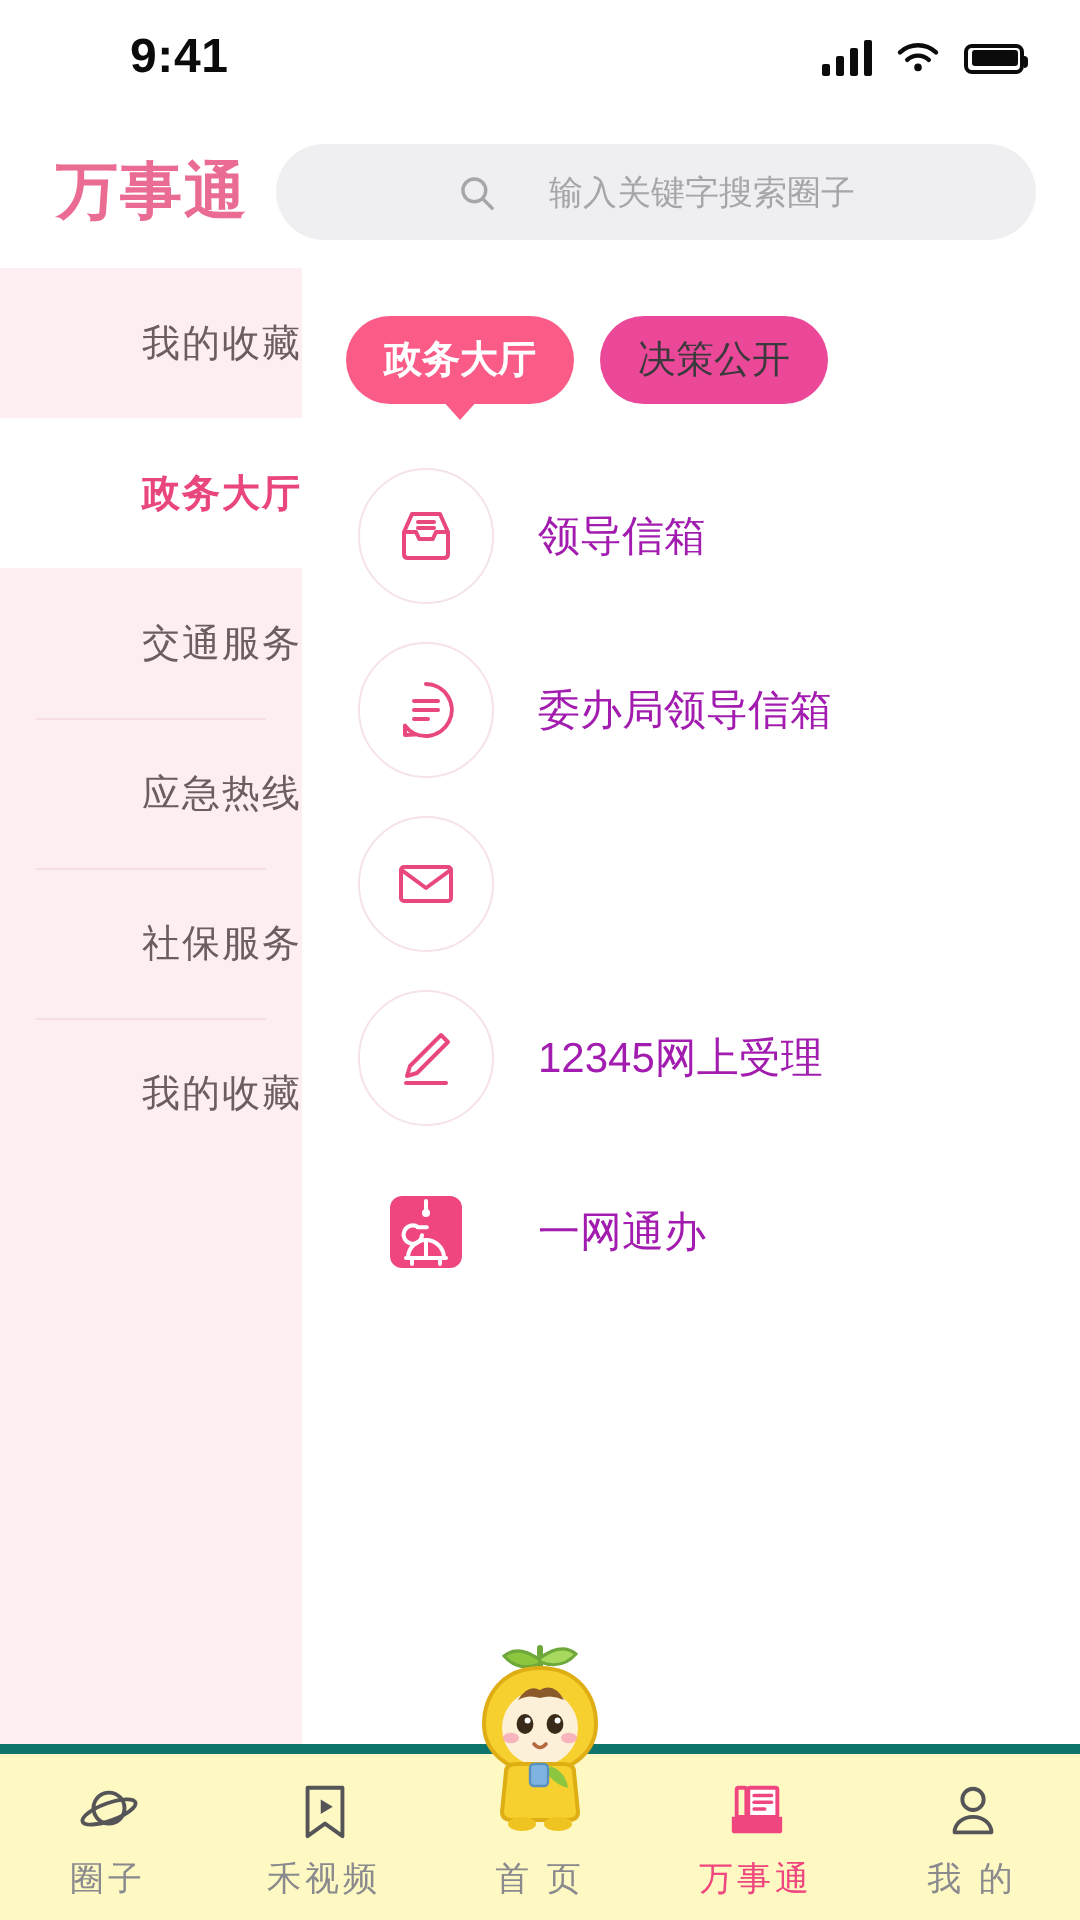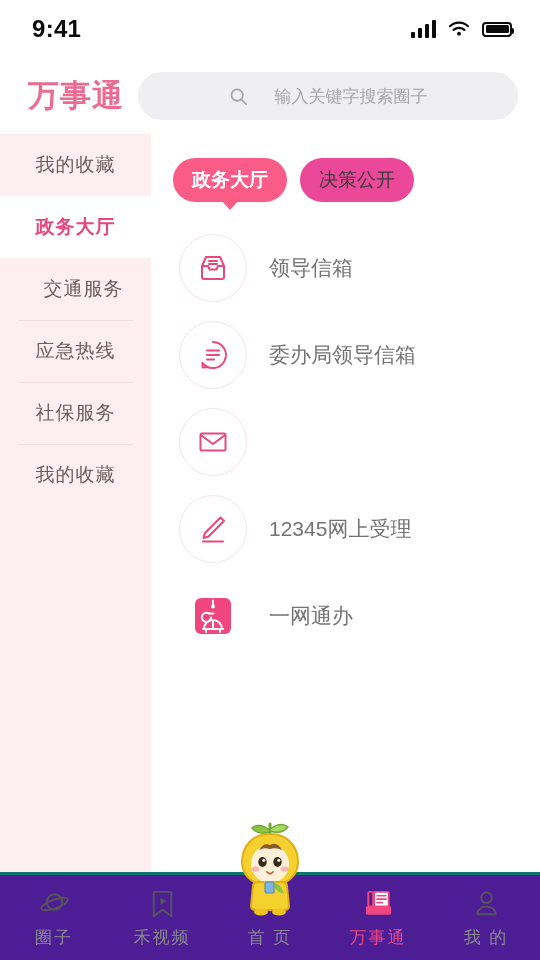--- a/index.html
+++ b/index.html
@@ -6,21 +6,21 @@
   html, body {
     width:540px; height:960px;
     font-family:"Liberation Sans","DejaVu Sans",sans-serif;
     background:#ffffff; overflow:hidden;
   }
   #app { position:relative; width:540px; height:960px; background:#fff; }
 
   
   .statusbar {
     height:58px; display:flex; align-items:center;
-    justify-content:space-between; padding:0 28px 0 32px;
+    justify-content:space-between; padding:0 28px 0 65px;
   }
   .status-time { font-size:24px; font-weight:600; color:#0b0b0b; letter-spacing:.3px; }
   .status-right { display:flex; align-items:center; gap:11px; }
   .bars { display:flex; align-items:flex-end; gap:3px; height:18px; }
   .bars i { width:4px; background:#0b0b0b; border-radius:1px; display:block; }
   .bars i:nth-child(1){height:6px}.bars i:nth-child(2){height:10px}
   .bars i:nth-child(3){height:14px}.bars i:nth-child(4){height:18px}
   .batt { width:30px;height:15px;border:2px solid #0b0b0b;border-radius:4px;
           position:relative; padding:1.5px; }
   .batt span{display:block;width:100%;height:100%;background:#0b0b0b;border-radius:1.5px;}
@@ -35,21 +35,21 @@
     display:flex; align-items:center; justify-content:center; gap:27px;
   }
   .search .ph { font-size:17px; color:#a6a6aa; }
 
   
   .body { position:absolute; top:134px; left:0; right:0; bottom:88px; display:flex; }
 
   
   .sidebar { width:151px; background:#fdeef2; position:relative; flex-shrink:0; }
   .side-item {
-    height:62px; display:flex; align-items:center; justify-content:center;
+    height:75px; display:flex; align-items:center; justify-content:flex-end;
     font-size:19px; color:#6b5d60; position:relative; background:#fdeef2;
   }
   .side-item .lbl { letter-spacing:1px; }
   .side-item + .side-item::before {
     content:""; position:absolute; top:0; left:18px; right:18px;
     height:1px; background:#f7dde4;
   }
   .side-item.active { background:#ffffff; color:#e8467c; font-weight:700; }
   .side-item.active + .side-item::before { display:none; }
   .side-item.active::before { display:none; }
@@ -74,26 +74,26 @@
   }
 
   .list { padding:22px 0 0 28px; }
   .list-row { height:87px; display:flex; align-items:center; gap:22px; }
   .ic-wrap {
     width:68px; height:68px; border-radius:50%; border:1px solid #f5e3e8;
     display:flex; align-items:center; justify-content:center; flex-shrink:0;
     background:#fff;
   }
   .ic-wrap.solid { border:none; }
-  .row-label { font-size:21px; color:#737373; }
+  .row-label { font-size:21px; color:#a21caf; }
 
   
   .bottomnav {
     position:absolute; left:0; right:0; bottom:0; height:88px;
-    background:#4c1d95; border-top:3px solid #0f766e;
+    background:#fef9c3; border-top:5px solid #0f766e;
     display:flex; align-items:flex-start; padding-top:12px;
   }
   .nav-item { flex:1; display:flex; flex-direction:column;
               align-items:center; gap:7px; }
   .nav-ic { height:32px; display:flex; align-items:center; justify-content:center; }
   .nav-lbl { font-size:17px; color:#8a8a8e; letter-spacing:2px; }
   .nav-item.active .nav-lbl { color:#f0467f; }
   .mascot { position:absolute; left:50%; transform:translateX(-50%);
             bottom:44px; width:78px; height:96px; }
 </style>

